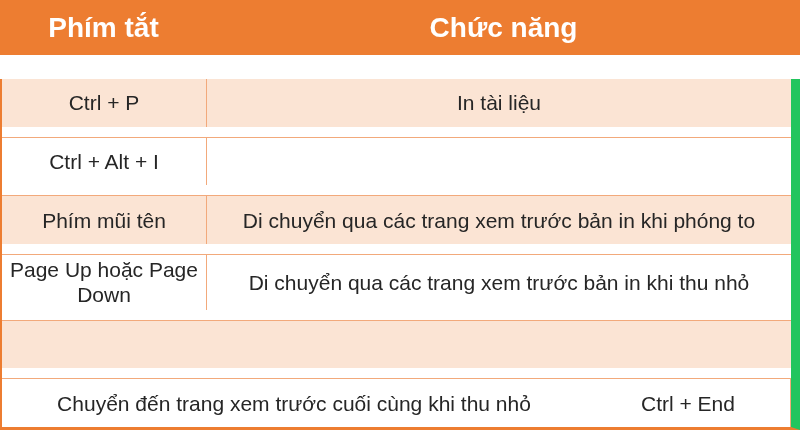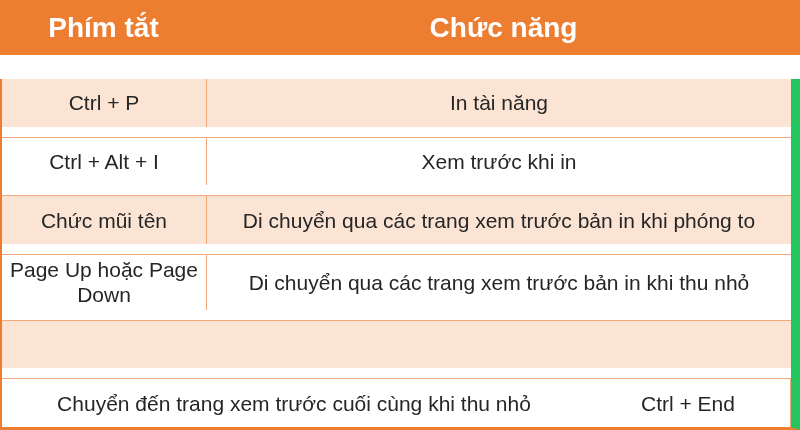--- a/index.html
+++ b/index.html
@@ -76,28 +76,27 @@
 
 <div class="shortcut-table">
   <div class="thead">
     <div class="cell col-shortcut">Phím tắt</div>
     <div class="cell col-function">Chức năng</div>
   </div>
 
   <div class="tbody">
     <div class="row alt">
       <div class="cell cell-shortcut">Ctrl + P</div>
-      <div class="cell cell-function">In tài năng</div>
+      <div class="cell cell-function">In tài liệu</div>
     </div>
     <div class="row plain">
       <div class="cell cell-shortcut">Ctrl + Alt + I</div>
-      <div class="cell cell-function">Xem trước khi in</div>
     </div>
     <div class="row alt">
-      <div class="cell cell-shortcut">Chức mũi tên</div>
+      <div class="cell cell-shortcut">Phím mũi tên</div>
       <div class="cell cell-function">Di chuyển qua các trang xem trước bản in khi phóng to</div>
     </div>
     <div class="row plain">
       <div class="cell cell-shortcut">Page Up hoặc Page Down</div>
       <div class="cell cell-function">Di chuyển qua các trang xem trước bản in khi thu nhỏ</div>
     </div>
     <div class="row alt">
     </div>
     <div class="row plain">
       <div class="cell cell-function">Chuyển đến trang xem trước cuối cùng khi thu nhỏ</div>

